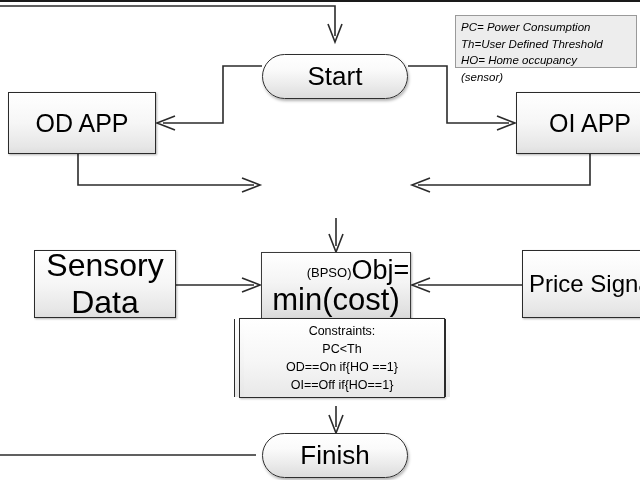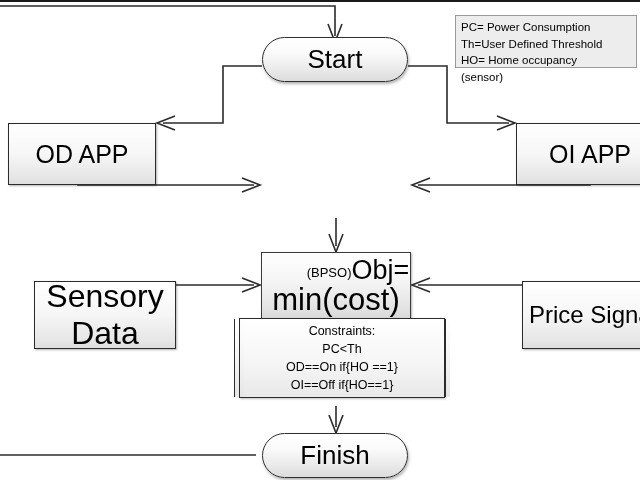--- a/index.html
+++ b/index.html
@@ -40,23 +40,22 @@
   }
   .terminator {
     border-radius: 999px;
     border: 1.5px solid #2e2e2e;
     background: linear-gradient(to bottom, #ffffff 0%, #fafafa 35%, #ebebeb 70%, #dcdcdc 100%);
     box-shadow: 1px 2px 3px rgba(0,0,0,0.30);
   }
   .rect-plain {
     background: linear-gradient(to bottom, #ffffff 0%, #f6f6f6 50%, #e6e6e6 90%, #dedede 100%);
     border: 1.5px solid #2b2b2b;
-    margin-top: 31px;
   }
-  #start-node  { left: 262px; top: 35px;  width: 146px; height: 45px;  font-size: 26px; }
+  #start-node  { left: 262px; top: 52px;  width: 146px; height: 45px;  font-size: 26px; }
   #finish-node { left: 262px; top: 431px; width: 146px; height: 45px;  font-size: 26px; }
   #od-app-node { left: 8px;   top: 90px;  width: 148px; height: 62px;  font-size: 25px; }
   #oi-app-node { left: 516px; top: 90px;  width: 148px; height: 62px;  font-size: 25px; }
   #pc-node     { left: 261px; top: 138px; width: 150px; height: 78px; }
   #pc-node .pc-main { font-size: 23px; line-height: 1.05; }
   #pc-node .pc-sub  { font-size: 15px; margin-top: 9px; }
   #obj-node    { left: 261px; top: 250px; width: 150px; height: 68px; }
   #obj-node .obj-line1 { font-size: 27px; line-height: 1.0; white-space: nowrap; margin-left: 44px; }
   #obj-node .obj-line1 .bpso { font-size: 13px; vertical-align: 2px; }
   #obj-node .obj-line2 { font-size: 31px; line-height: 1.0; }
@@ -88,20 +87,21 @@
     position: absolute;
     left: 455px; top: 13px; width: 182px; height: 53px;
     background: #ededed;
     border: 1px solid #9a9a9a;
     box-sizing: border-box;
     padding: 3px 16px 0 5px;
     font-size: 11.5px;
     line-height: 1.45;
     color: #000000;
     text-align: left;
+    font-style: italic;
   }
 </style>
 </head>
 <body>
 
 <div id="canvas">
 
   <svg class="wires" viewBox="0 0 640 480" xmlns="http://www.w3.org/2000/svg">
     <g fill="none" stroke="#2b2b2b" stroke-width="1.6" stroke-linecap="butt" stroke-linejoin="miter">
 

